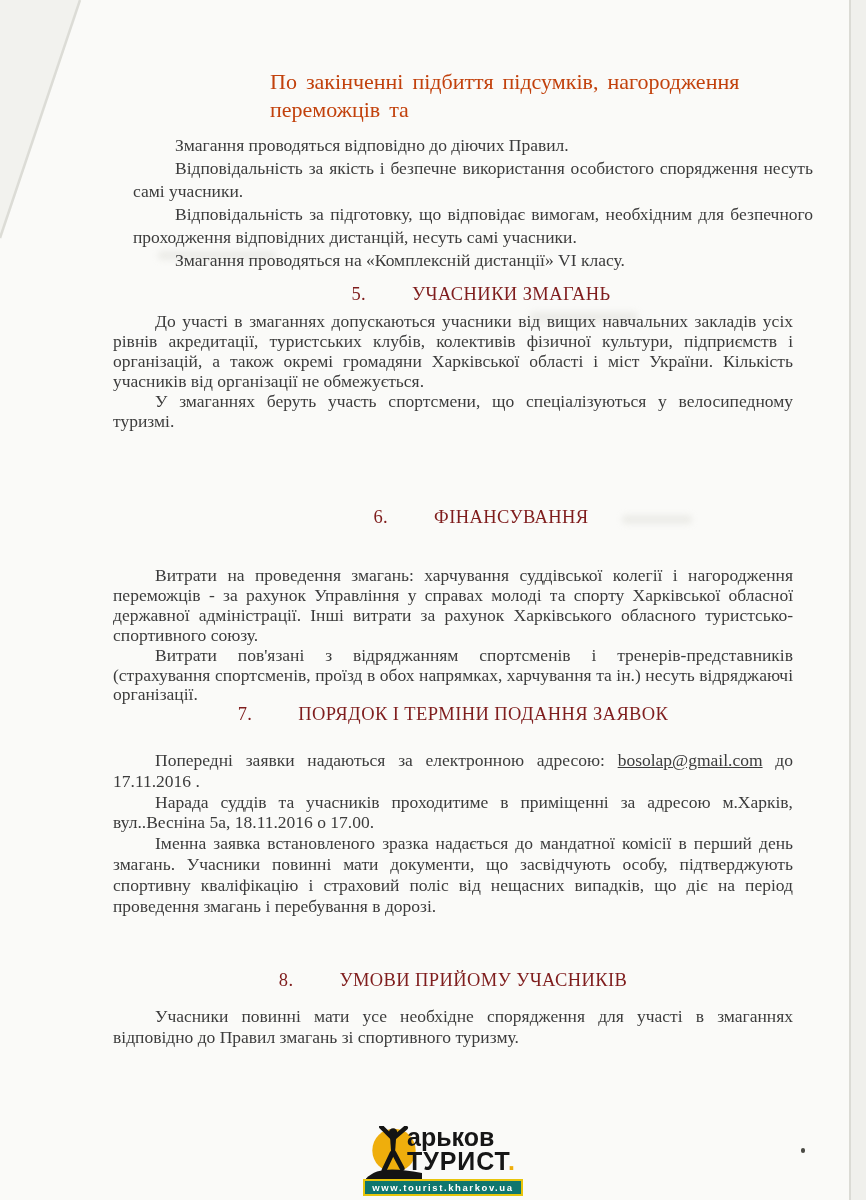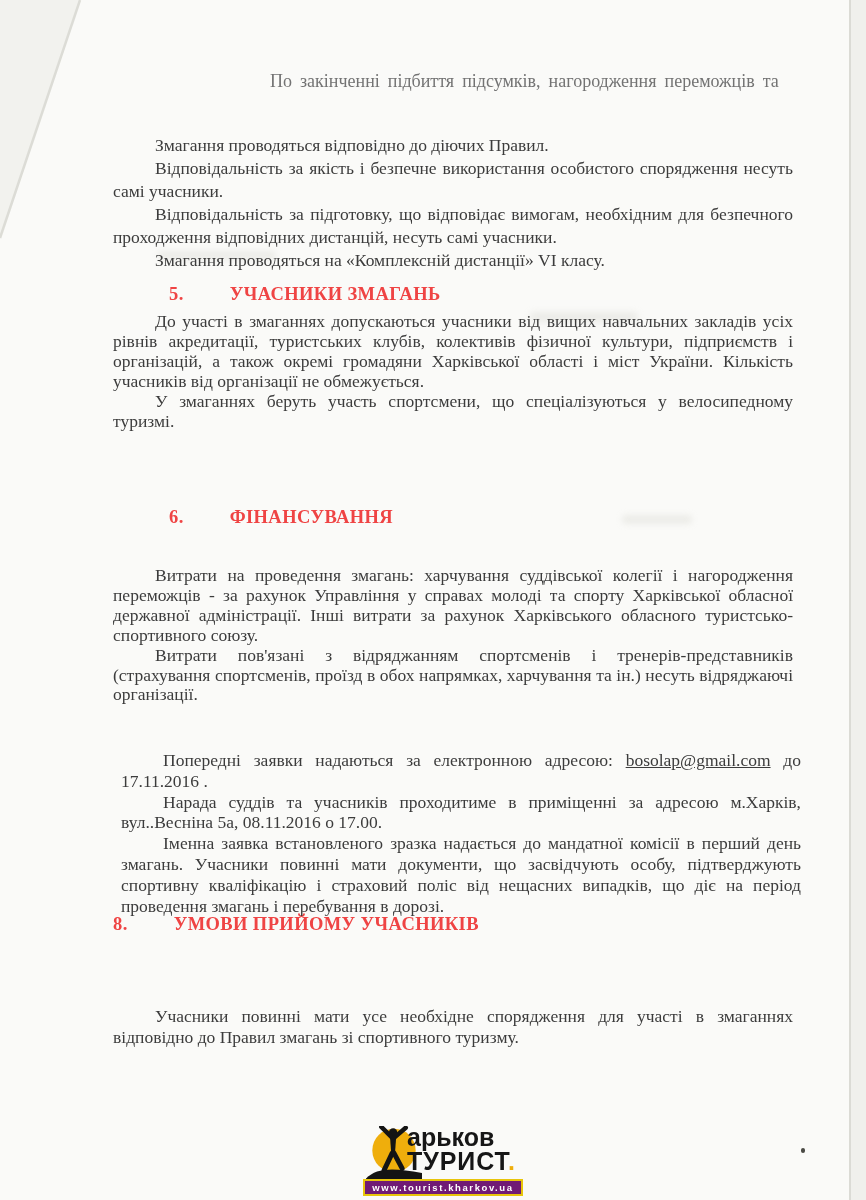--- a/index.html
+++ b/index.html
@@ -14,49 +14,49 @@
     background:#f0f0ec;border-left:2px solid #dbdbd5;}
   .speck{position:absolute;left:801px;top:1148px;width:4px;height:5px;
     background:#4a4a45;border-radius:2px;}
   .smudge{position:absolute;background:#d2d2ca;opacity:.35;filter:blur(3px);border-radius:4px;}
   .smudge.s1{left:158px;top:251px;width:118px;height:9px;}
   .smudge.s2{left:530px;top:312px;width:108px;height:10px;}
   .smudge.s3{left:622px;top:515px;width:70px;height:9px;}
 
   
   .abs{position:absolute;}
-  .intro{left:270px;top:68px;width:535px;font-size:18px;line-height:27.5px;color:#737373;}
+  .intro{left:270px;top:68px;width:535px;font-size:22px;line-height:27.5px;color:#c2410c;}
   .intro .l1{word-spacing:3.5px;}
 
   .body-block{left:113px;width:680px;font-size:17.5px;text-align:justify;color:#3c3c3c;}
   .body-block p{margin:0;text-indent:42px;}
-  .block-a{top:134px;line-height:23px;}
+  .block-a{top:134px;line-height:23px;margin-left:20px;}
   .block-b{top:311px;line-height:20px;}
   .block-c{top:566px;line-height:19.9px;}
-  .block-d{top:750px;line-height:20.8px;margin-left:8px;}
+  .block-d{top:750px;line-height:20.8px;}
   .block-e{top:1006px;line-height:21px;}
 
-  .heading{position:absolute;left:113px;width:680px;text-align:left;
-    font-weight:700;font-size:18.5px;letter-spacing:.4px;color:#ef4444;}
+  .heading{position:absolute;left:113px;width:680px;text-align:center;
+    font-weight:400;font-size:18.5px;letter-spacing:.4px;color:#7f1d1d;}
   .heading .h-num{margin-right:46px;}
   .heading.shift{padding-left:56px;width:624px;}
-  .h5{top:284px;} .h6{top:507px;} .h7{top:704px;} .h8{top:914px;}
+  .h5{top:284px;} .h6{top:507px;} .h7{top:704px;} .h8{top:970px;}
 
   .email{color:inherit;text-decoration:underline;cursor:pointer;}
 
   
   .logo{position:absolute;left:363px;top:1126px;width:160px;height:70px;
     font-family:"Liberation Sans", sans-serif;}
   .logo-fig{position:absolute;left:0;top:0;width:62px;height:56px;}
   .logo-words{position:absolute;left:44px;top:-1px;font-weight:700;color:#161616;
     font-size:26px;line-height:24px;letter-spacing:0;transform:scaleX(.96);transform-origin:left;}
   .logo-words .w2{letter-spacing:1px;}
   .logo-dot{color:#efae0c;}
   .logo-url{position:absolute;left:0;bottom:0;width:156px;height:13px;
-    background:#701a75;border:2px solid #e8c50a;
+    background:#0f766e;border:2px solid #e8c50a;
     color:#ffffff;font-size:9.5px;font-weight:700;letter-spacing:1.6px;
     display:flex;align-items:center;justify-content:center;}
 </style>
 </head>
 <body>
 
 <div class="page">
 
   <svg class="corner-fold" width="100" height="250" viewBox="0 0 100 250">
     <polygon points="0,0 80,0 0,238" fill="#f2f2ee"></polygon>
@@ -88,25 +88,28 @@
   </div>
 
   <div class="heading h6 shift">
     <span class="h-num">6.</span><span>ФІНАНСУВАННЯ</span>
   </div>
   <div class="abs body-block block-c">
     <p>Витрати на проведення змагань: харчування суддівської колегії і нагородження переможців - за рахунок Управління у справах молоді та спорту Харківської обласної державної адміністрації. Інші витрати за рахунок Харківського обласного туристсько-спортивного союзу.</p>
     <p>Витрати пов'язані з відряджанням спортсменів і тренерів-представників (страхування спортсменів, проїзд в обох напрямках, харчування та ін.) несуть відряджаючі організації.</p>
   </div>
 
+  <div class="heading h7">
+    <span class="h-num">7.</span><span>ПОРЯДОК І ТЕРМІНИ ПОДАННЯ ЗАЯВОК</span>
+  </div>
   <div class="abs body-block block-d">
     <p>
       <span>Попередні заявки надаються за електронною адресою: </span><a class="email">bosolap@gmail.com</a><span> до 17.11.2016 .</span>
     </p>
-    <p>Нарада суддів та учасників проходитиме в приміщенні за адресою м.Харків, вул..Весніна 5а, 08.11.2016 о 17.00.</p>
+    <p>Нарада суддів та учасників проходитиме в приміщенні за адресою м.Харків, вул..Весніна 5а, 18.11.2016 о 17.00.</p>
     <p>Іменна заявка встановленого зразка надається до мандатної комісії в перший день змагань. Учасники повинні мати документи, що засвідчують особу, підтверджують спортивну кваліфікацію і страховий поліс від нещасних випадків, що діє на період проведення змагань і перебування в дорозі.</p>
   </div>
 
   <div class="heading h8">
     <span class="h-num">8.</span><span>УМОВИ ПРИЙОМУ УЧАСНИКІВ</span>
   </div>
   <div class="abs body-block block-e">
     <p>Учасники повинні мати усе необхідне спорядження для участі в змаганнях відповідно до Правил змагань зі спортивного туризму.</p>
   </div>
 

